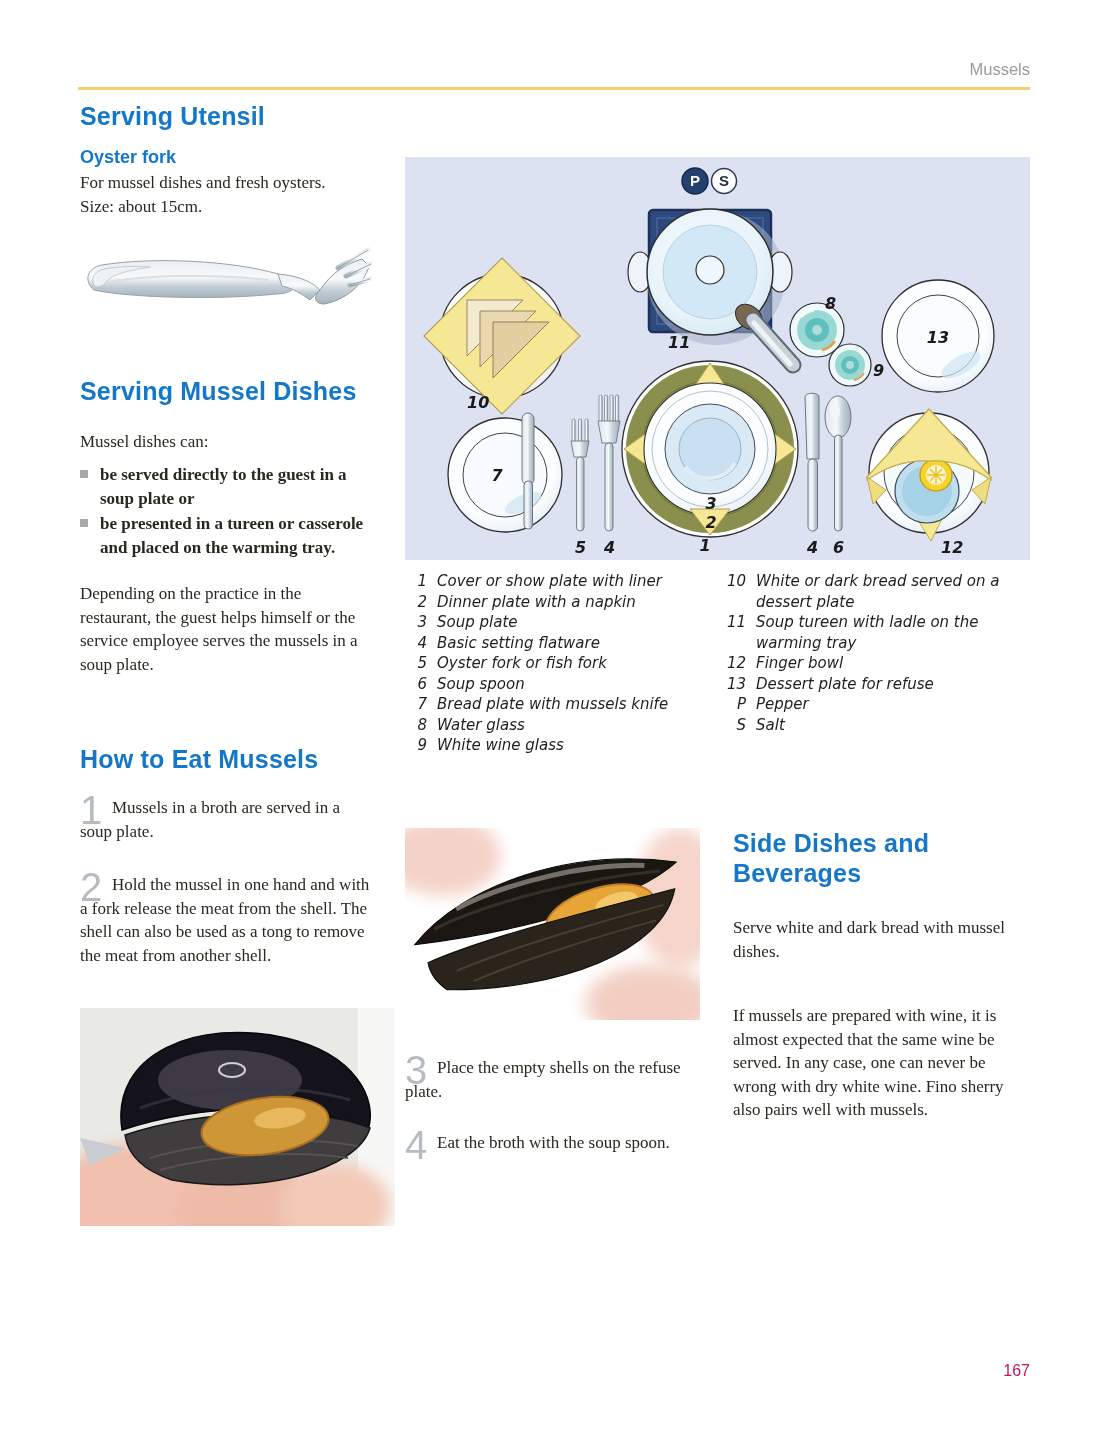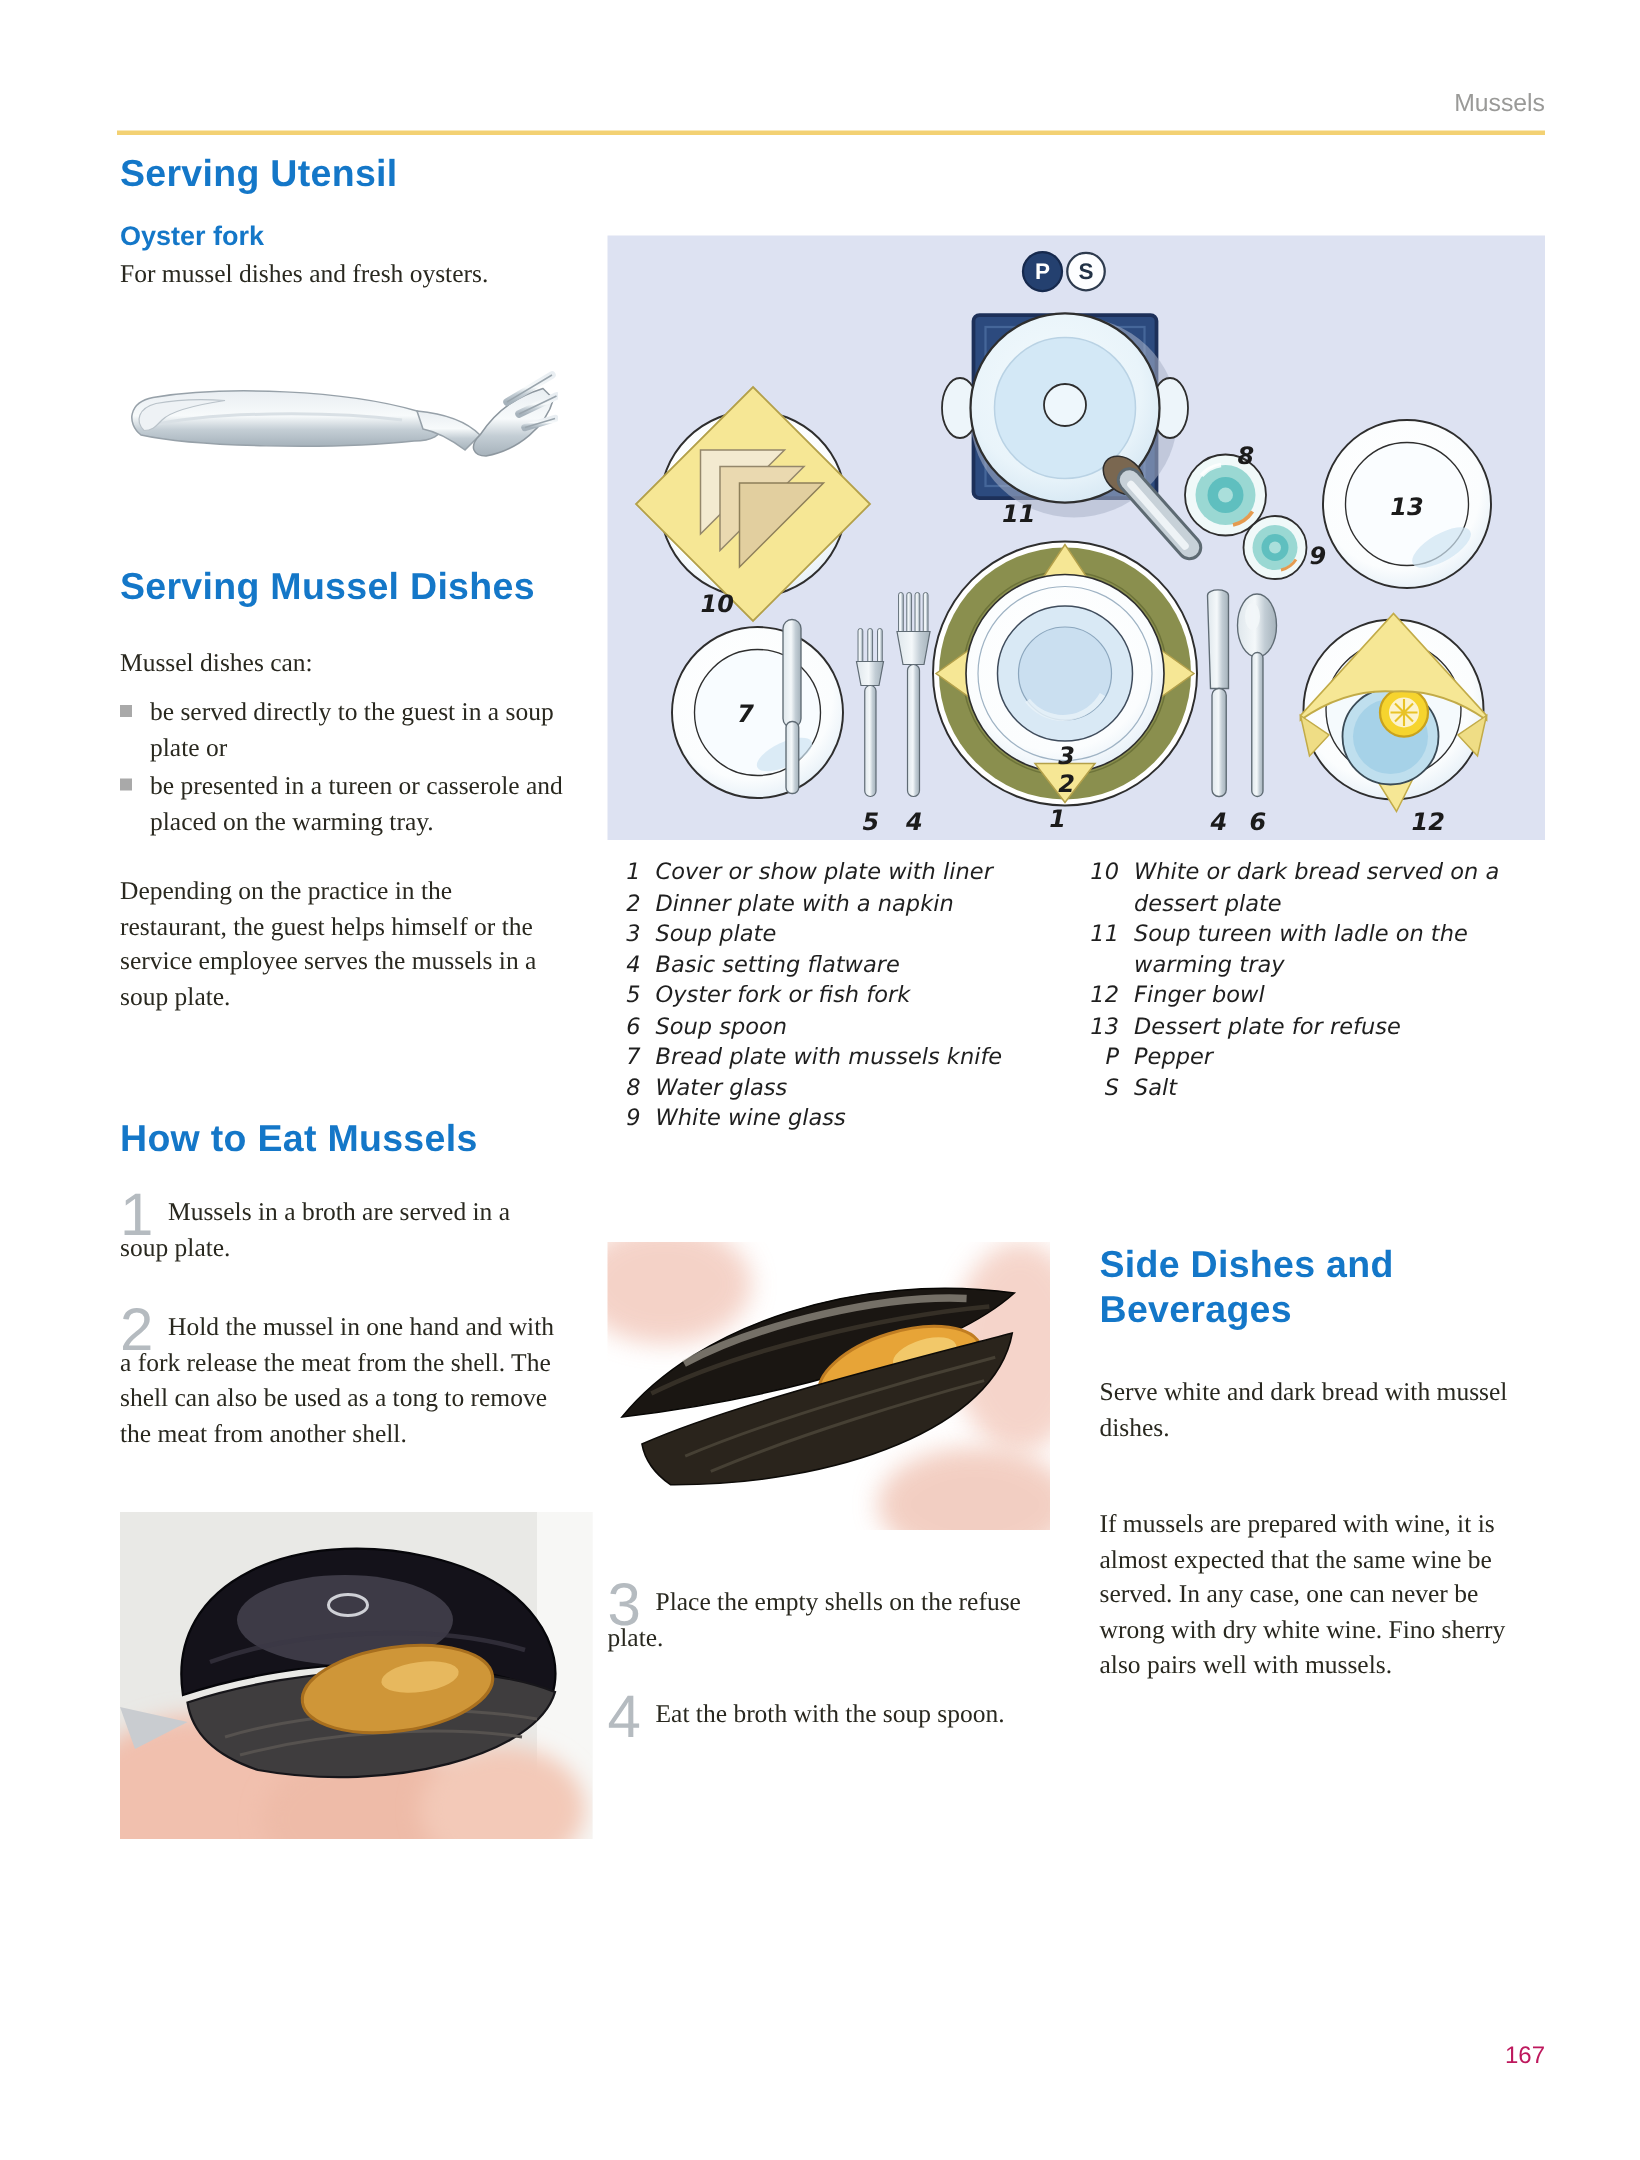--- a/index.html
+++ b/index.html
@@ -6,21 +6,21 @@
   .page{position:relative;width:1093px;height:1440px;background:#fff;overflow:hidden;
         font-family:"Liberation Serif",serif;color:#29281f;}
   .abs{position:absolute;}
   .h1{font-family:"Liberation Sans",sans-serif;font-weight:bold;font-size:25px;
       color:#1477c8;letter-spacing:.2px;line-height:30px;}
   .h3{font-family:"Liberation Sans",sans-serif;font-weight:bold;font-size:18px;color:#1477c8;}
   .body-t{font-size:17px;line-height:23.5px;}
   .runhead{font-family:"Liberation Sans",sans-serif;font-size:16.5px;color:#9a9a98;text-align:right;}
   .rule{height:3px;background:#f3d173;}
   .pagenum{font-family:"Liberation Sans",sans-serif;font-size:16px;color:#be185d;text-align:right;}
-  .bullet-item{position:relative;padding-left:20px;margin-bottom:2px;}
+  .bullet-item{position:relative;padding-left:20px;margin-bottom:2px;font-weight:bold;}
   .bullet-sq{position:absolute;left:0;top:7px;width:8px;height:8px;background:#a9a9a9;}
   .step{position:relative;margin-bottom:24px;}
   .step-num{position:absolute;left:0;top:-6px;font-family:"Liberation Sans",sans-serif;
             font-size:40px;color:#b5bbc0;line-height:1;}
   .step-text{display:block;text-indent:32px;}
   .diagram{background:#dde2f2;}
   .legend-col{font-family:"DejaVu Sans",sans-serif;font-style:italic;font-size:15px;
               line-height:20.5px;color:#1f1f1f;}
   .lrow{display:flex;}
   .lnum{flex:0 0 20px;text-align:right;margin-right:10px;}
@@ -33,20 +33,21 @@
 <body>
 
 <div class="page">
 
   <div class="abs runhead" style="top:60px;right:63px;width:200px;">Mussels</div>
   <div class="abs rule" style="top:87px;left:78px;width:952px;"></div>
 
   <div class="abs h1" style="top:101px;left:80px;width:300px;">Serving Utensil</div>
   <div class="abs h3" style="top:147px;left:80px;width:300px;">Oyster fork</div>
   <div class="abs body-t" style="top:171px;left:80px;width:300px;">For mussel dishes and fresh oysters.</div>
+  <div class="abs body-t" style="top:195px;left:80px;width:300px;">Size: about 15cm.</div>
 
   <div class="abs" style="top:232px;left:80px;">
     <svg width="292" height="88" viewBox="0 0 292 88">
       <defs>
         <linearGradient id="silvF" x1="0" y1="0" x2="0" y2="1">
           <stop offset="0%" stop-color="#e9eef2"></stop>
             <stop offset="45%" stop-color="#f7fafb"></stop>
           <stop offset="70%" stop-color="#c4ced5"></stop>
             <stop offset="100%" stop-color="#a6b2bb"></stop>
         </linearGradient>

